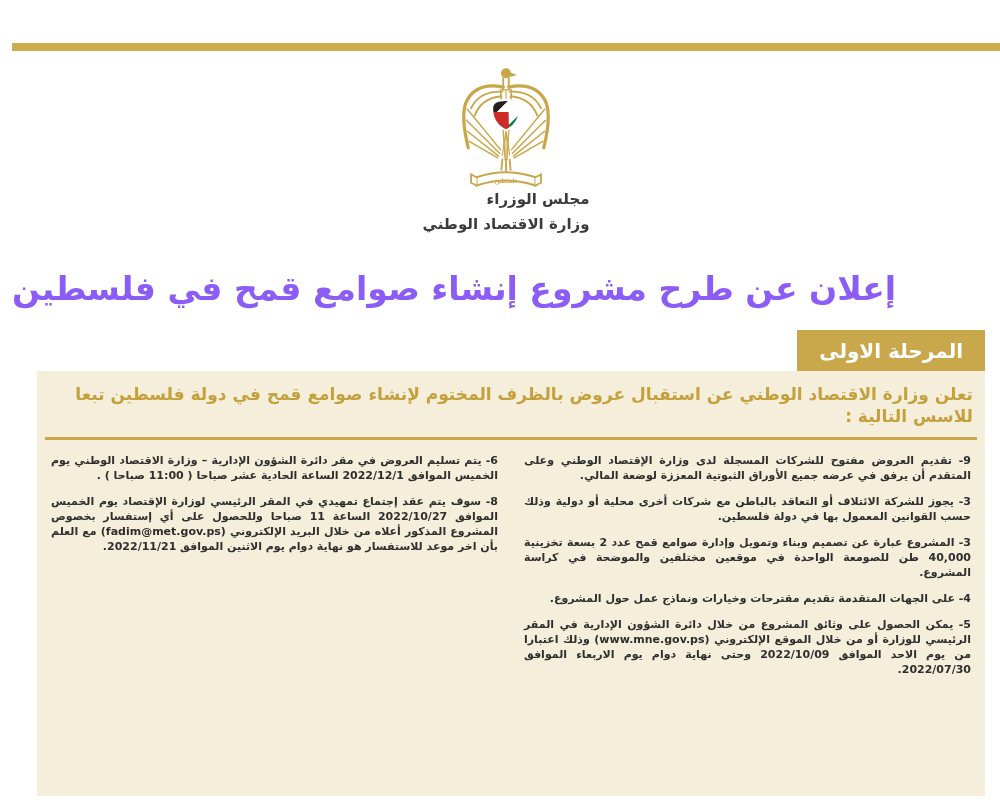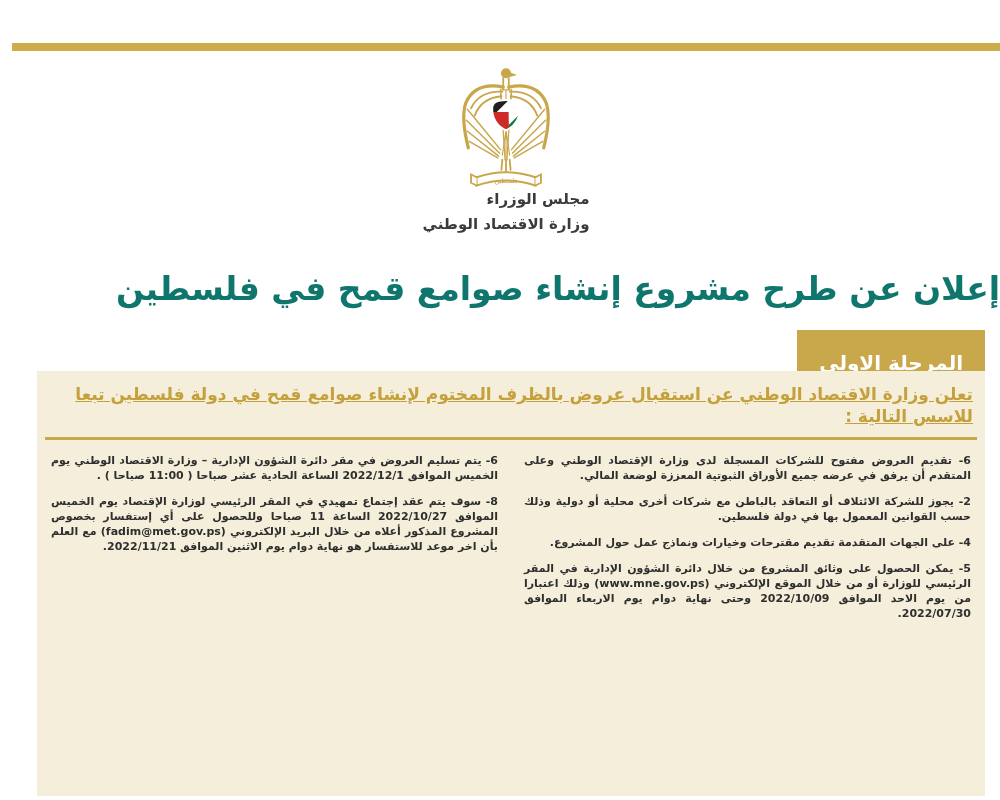--- a/index.html
+++ b/index.html
@@ -38,55 +38,54 @@
   }
   .org-line{
     font-size:15px;
     font-weight:bold;
     color:#3B3B3B;
     line-height:25px;
   }
   .main-title{
     position:absolute;
     top:204px;left:0;right:0;
-    text-align:right;
+    text-align:left;
     direction:rtl;
     font-size:33px;
     font-weight:bold;
-    color:#0f766e;
+    color:#8b5cf6;
     letter-spacing:0;
   }
   .stage-badge{
     position:absolute;
     top:287px;right:15px;
     height:41px;
     background:#C9A84C;
     color:#ffffff;
     font-size:20px;
     font-weight:bold;
     display:flex;align-items:center;
-    padding:12px 22px;
+    padding:0 22px;
     direction:rtl;
   }
   .panel{
     position:absolute;
     top:328px;right:15px;left:25px;
     height:425px;
     background:#F4EEDA;
     box-sizing:border-box;
   }
   .intro-line{
     padding:12px 12px 8px 12px;
     color:#C5A13E;
     font-weight:bold;
     font-size:17px;
     direction:rtl;
     text-align:right;
     line-height:1.3;
-    text-decoration:underline;
   }
   .gold-rule{
     height:3px;
     background:#C9A649;
     margin:2px 8px 0 8px;
   }
   .content{
     display:flex;
     direction:rtl;
     gap:26px;
@@ -166,22 +165,23 @@
 
   <h1 class="main-title">إعلان عن طرح مشروع إنشاء صوامع قمح في فلسطين</h1>
 
   <div class="stage-badge">المرحلة الاولى</div>
 
   <div class="panel">
     <div class="intro-line">تعلن وزارة الاقتصاد الوطني عن استقبال عروض بالظرف المختوم لإنشاء صوامع قمح في دولة فلسطين تبعا للاسس التالية :</div>
     <div class="gold-rule"></div>
     <div class="content">
       <div class="col">
-        <p class="item">6- تقديم العروض مفتوح للشركات المسجلة لدى وزارة الإقتصاد الوطني وعلى المتقدم أن يرفق في عرضه جميع الأوراق الثبوتية المعززة لوضعة المالي.</p>
-        <p class="item">2- يجوز للشركة الائتلاف أو التعاقد بالباطن مع شركات أخرى محلية أو دولية وذلك حسب القوانين المعمول بها في دولة فلسطين.</p>
+        <p class="item">9- تقديم العروض مفتوح للشركات المسجلة لدى وزارة الإقتصاد الوطني وعلى المتقدم أن يرفق في عرضه جميع الأوراق الثبوتية المعززة لوضعة المالي.</p>
+        <p class="item">3- يجوز للشركة الائتلاف أو التعاقد بالباطن مع شركات أخرى محلية أو دولية وذلك حسب القوانين المعمول بها في دولة فلسطين.</p>
+        <p class="item">3- المشروع عبارة عن تصميم وبناء وتمويل وإدارة صوامع قمح عدد 2 بسعة تخزينية 40,000 طن للصومعة الواحدة في موقعين مختلفين والموضحة في كراسة المشروع.</p>
         <p class="item">4- على الجهات المتقدمة تقديم مقترحات وخيارات ونماذج عمل حول المشروع.</p>
         <p class="item">5- يمكن الحصول على وثائق المشروع من خلال دائرة الشؤون الإدارية في المقر الرئيسي للوزارة أو من خلال الموقع الإلكتروني (www.mne.gov.ps) وذلك اعتبارا من يوم الاحد الموافق 2022/10/09 وحتى نهاية دوام يوم الاربعاء الموافق 2022/07/30.</p>
       </div>
       <div class="col">
         <p class="item">6- يتم تسليم العروض في مقر دائرة الشؤون الإدارية – وزارة الاقتصاد الوطني يوم الخميس الموافق 2022/12/1 الساعة الحادية عشر صباحا ( 11:00 صباحا ) .</p>
         <p class="item">8- سوف يتم عقد إجتماع تمهيدي في المقر الرئيسي لوزارة الإقتصاد يوم الخميس الموافق 2022/10/27 الساعة 11 صباحا وللحصول على أي إستفسار بخصوص المشروع المذكور أعلاه من خلال البريد الإلكتروني (fadim@met.gov.ps) مع العلم بأن اخر موعد للاستفسار هو نهاية دوام يوم الاثنين الموافق 2022/11/21.</p>
       </div>
     </div>
   </div>
 

